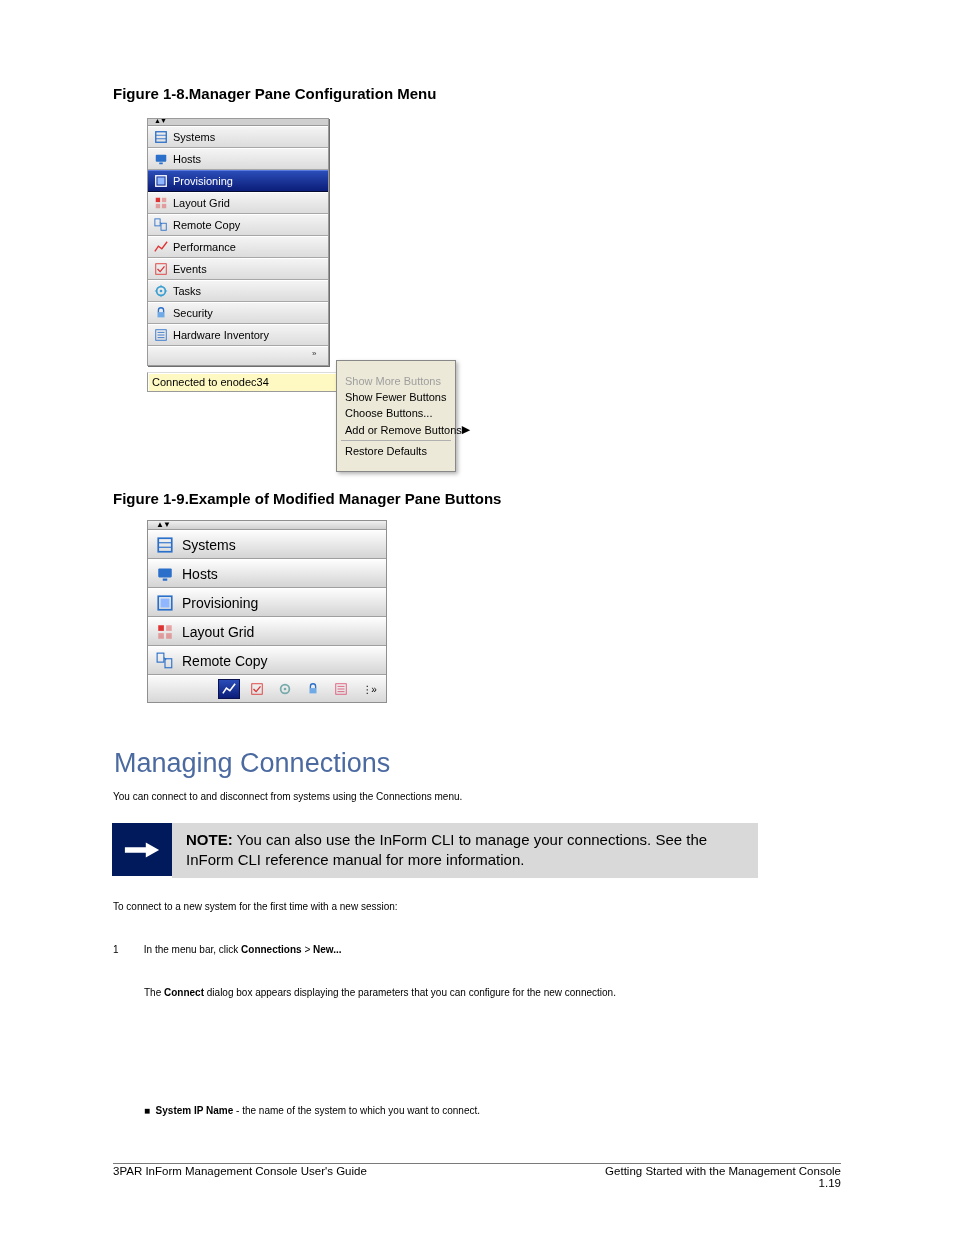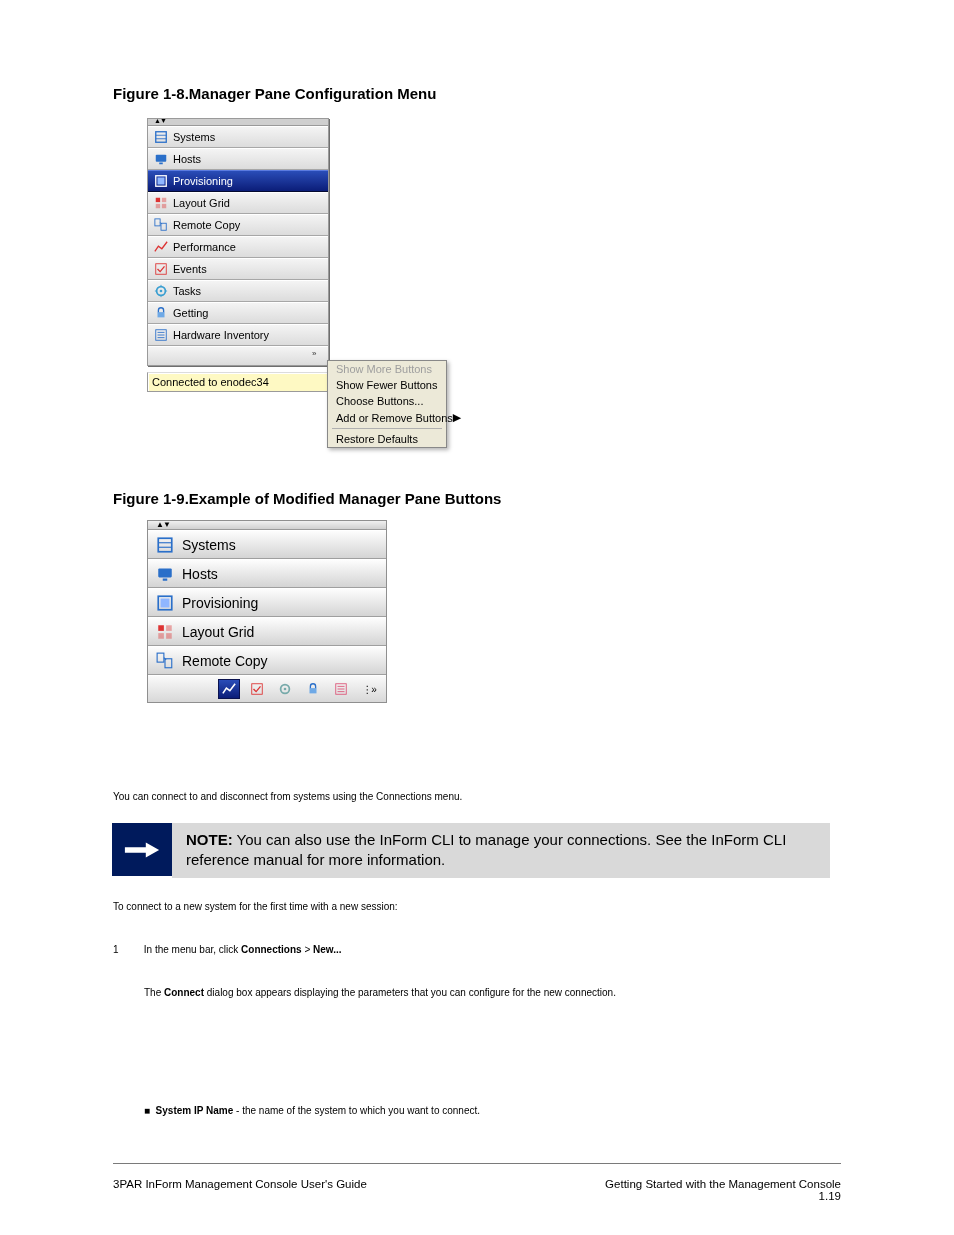--- a/index.html
+++ b/index.html
@@ -93,27 +93,27 @@
     background: #fef9c3;
     font-size: 11px;
     padding: 0 4px;
     display: flex;
     align-items: center;
     box-shadow: inset 1px 1px 0 #fff;
   }
 
   .ctx-menu {
     position: absolute;
-    left: 327px;
+    left: 336px;
     top: 360px;
     width: 118px;
     background: #ece9d8;
     border: 1px solid #888;
     box-shadow: 2px 2px 4px rgba(0,0,0,.3);
-    padding: 0 0;
+    padding: 12px 0;
     font-size: 11px;
   }
   .ctx-item {
     padding: 2px 8px 2px 8px;
     color: #000;
     white-space: nowrap;
     display: flex;
     justify-content: space-between;
     align-items: center;
   }
@@ -201,21 +201,21 @@
     font-size: 10px;
     line-height: 1.38;
     width: 720px;
   }
   .bt1 { top: 790px; }
 
   .note-block {
     position: absolute;
     left: 112px;
     top: 823px;
-    width: 718px;
+    width: 646px;
     display: flex;
   }
   .note-icon {
     width: 60px; height: 53px;
     background: #001a5c;
     display: flex;
     align-items: center;
     justify-content: center;
   }
   .note-icon svg { fill: #fff; }
@@ -234,21 +234,21 @@
   .bt5 { top: 1038px; }
   .bt6 { top: 1060px; left: 144px; margin-top: 44px; }
   .ui-label { font-weight: bold; }
 
   .footer {
     position: absolute;
     left: 113px;
     right: 113px;
     top: 1163px;
     border-top: 1px solid #7a7a7a;
-    padding-top: 14px;
+    padding-top: 1px;
     font-size: 11.5px;
     display: flex;
     justify-content: space-between;
   }
   .footer .right { text-align: right; }
 
   
   svg.ic16 { width: 14px; height: 14px; display: block; }
   svg.ic18 { width: 18px; height: 18px; display: block; }
 </style>
@@ -342,21 +342,21 @@
       </span>
       <span>Tasks</span>
     </div>
     <div class="nav-item-small">
       <span class="ic">
         <svg class="ic16" viewBox="0 0 16 16">
               <rect x="4" y="7" width="8" height="6" fill="#6fa9e6"></rect>
               <path d="M5 7 V5 a3 3 0 0 1 6 0 V7" fill="none" stroke="#2a6fc9" stroke-width="1.5"></path>
             </svg>
       </span>
-      <span>Getting</span>
+      <span>Security</span>
     </div>
     <div class="nav-item-small">
       <span class="ic">
         <svg class="ic16" viewBox="0 0 16 16">
               <rect x="2" y="2" width="12" height="12" fill="none" stroke="#2a6fc9"></rect>
               <line x1="4" y1="5" x2="12" y2="5" stroke="#2a6fc9"></line>
               <line x1="4" y1="8" x2="12" y2="8" stroke="#2a6fc9"></line>
               <line x1="4" y1="11" x2="12" y2="11" stroke="#2a6fc9"></line>
             </svg>
       </span>
@@ -483,20 +483,21 @@
               <line x1="4" y1="5" x2="12" y2="5" stroke="#d57"></line>
               <line x1="4" y1="8" x2="12" y2="8" stroke="#d57"></line>
               <line x1="4" y1="11" x2="12" y2="11" stroke="#d57"></line>
             </svg>
       </span>
       <span class="ov-btn" style="font-size:10px;letter-spacing:-1px;">⋮»</span>
     </div>
   </div>
 </div>
 
+<div class="section-title">Managing Connections</div>
 
 <div class="body-text bt1">You can connect to and disconnect from systems using the Connections menu.</div>
 
 <div class="note-block">
   <div class="note-icon">
     <svg viewBox="0 0 40 20" width="38" height="20">
           <path d="M2 7 H24 V2 L38 10 L24 18 V13 H2 Z" fill="#fff"></path>
         </svg>
   </div>
   <div class="note-body">

